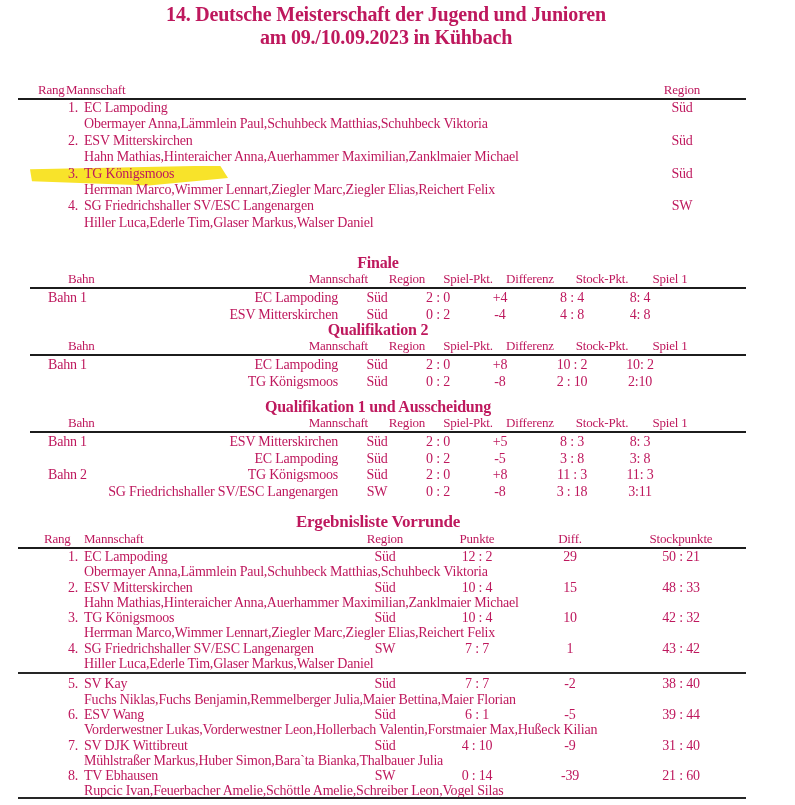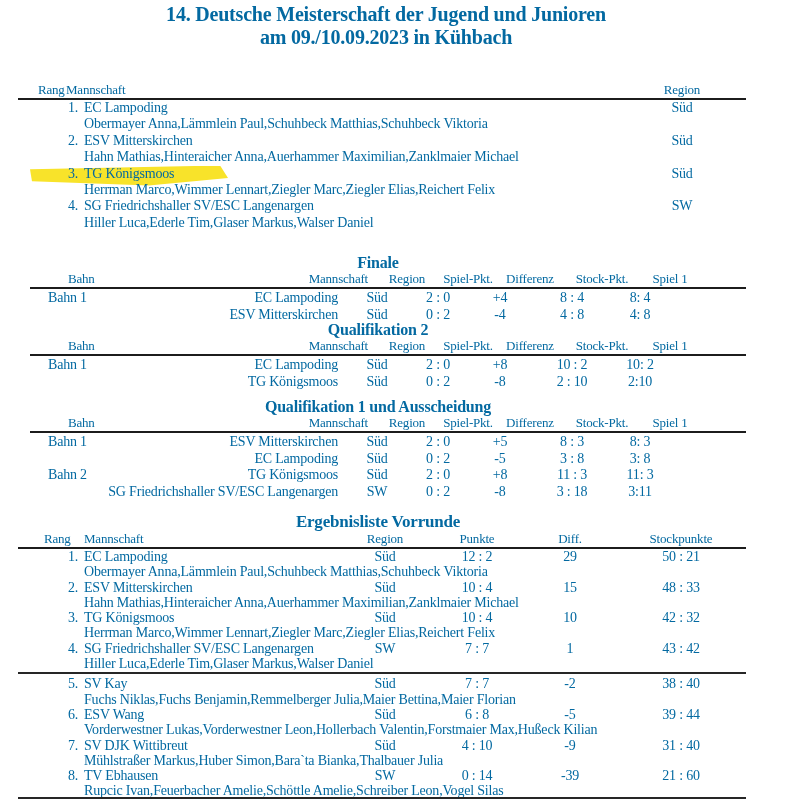--- a/index.html
+++ b/index.html
@@ -1,17 +1,17 @@
 <!DOCTYPE html>
 <html><head>
 <meta charset="utf-8">
 <style>
   html,body{margin:0;padding:0;background:#fff;}
   .page{position:relative;width:795px;height:805px;background:#ffffff;overflow:hidden;
-        font-family:"Liberation Serif", serif;color:#0369a1;letter-spacing:-0.2px;}
+        font-family:"Liberation Serif", serif;color:#be185d;letter-spacing:-0.2px;}
   .title{position:absolute;left:0;width:772px;text-align:center;font-weight:bold;white-space:nowrap;}
   .t1{top:3px;font-size:20px;}
   .t2{top:26px;font-size:20px;}
   .subtitle{top:56px;font-size:18px;}
 
   .rule{height:2px;background:#1c1c1c;margin-left:18px;width:728px;}
   .m-rule{height:2px;background:#1c1c1c;margin-left:30px;width:716px;margin-bottom:1px;}
 
   
   .standings{position:absolute;top:83px;left:0;width:795px;}
@@ -320,21 +320,21 @@
     <span class="cell v-stock">38 : 40</span>
   </div>
   <div class="line players-line">
     <span class="cell v-players">Fuchs Niklas,Fuchs Benjamin,Remmelberger Julia,Maier Bettina,Maier Florian</span>
   </div>
 
   <div class="line team-line">
     <span class="cell v-rank">6.</span>
     <span class="cell v-team">ESV Wang</span>
     <span class="cell v-region">Süd</span>
-    <span class="cell v-punkte">6 : 8</span>
+    <span class="cell v-punkte">6 : 1</span>
     <span class="cell v-diff">-5</span>
     <span class="cell v-stock">39 : 44</span>
   </div>
   <div class="line players-line">
     <span class="cell v-players">Vorderwestner Lukas,Vorderwestner Leon,Hollerbach Valentin,Forstmaier Max,Hußeck Kilian</span>
   </div>
 
   <div class="line team-line">
     <span class="cell v-rank">7.</span>
     <span class="cell v-team">SV DJK Wittibreut</span>

